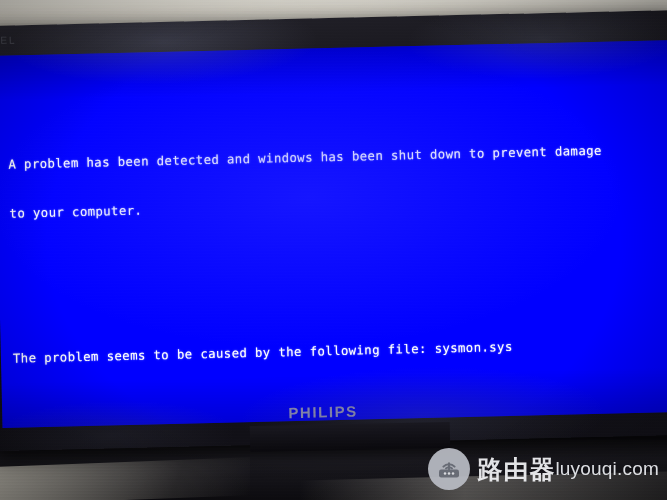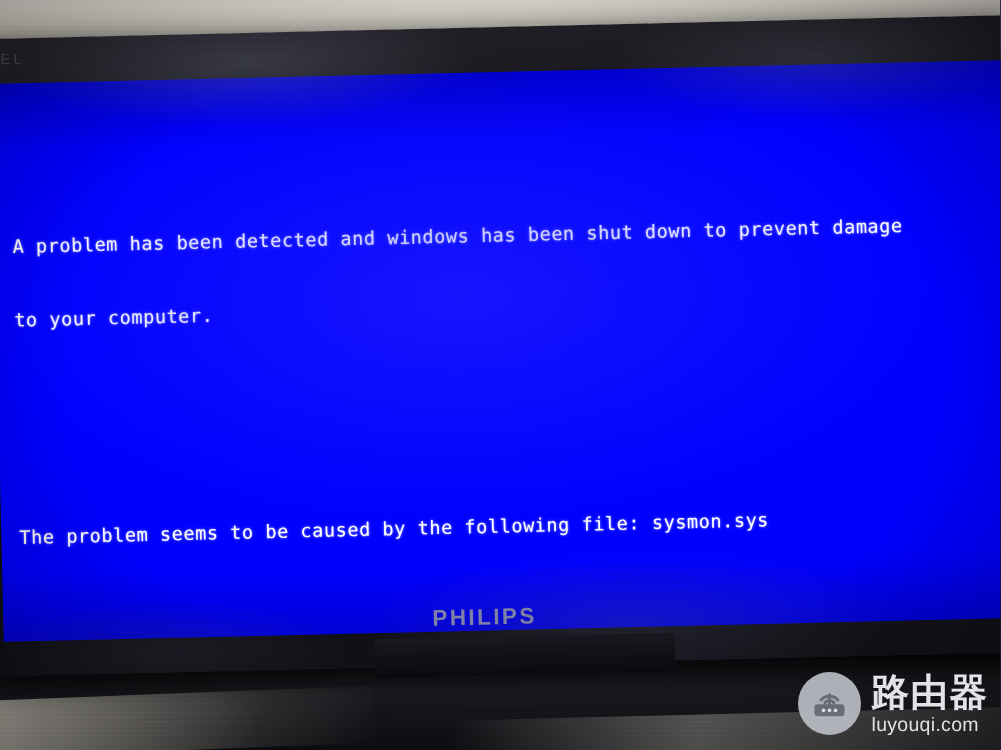--- a/index.html
+++ b/index.html
@@ -169,31 +169,31 @@
   }
   .wm-badge {
     width: 42px; height: 42px;
     border-radius: 50%;
     background: #b9bcc4;
     display: flex;
     align-items: center;
     justify-content: center;
     flex: none;
   }
-  .wm-text { display: flex; flex-direction: column; line-height: 1; }
+  .wm-text { display: flex; flex-direction: row; line-height: 1; }
   .wm-cn {
     font-family: "DejaVu Sans", sans-serif;
     font-size: 25px;
     font-weight: bold;
     color: #f2f3f6;
     letter-spacing: 1px;
   }
   .wm-en {
     font-family: "Liberation Sans", sans-serif;
-    font-size: 13px;
+    font-size: 19px;
     color: #eceef2;
     margin-top: 2px;
     letter-spacing: .2px;
   }
 </style>
 </head>
 <body>
 
 <div id="photo">
 

